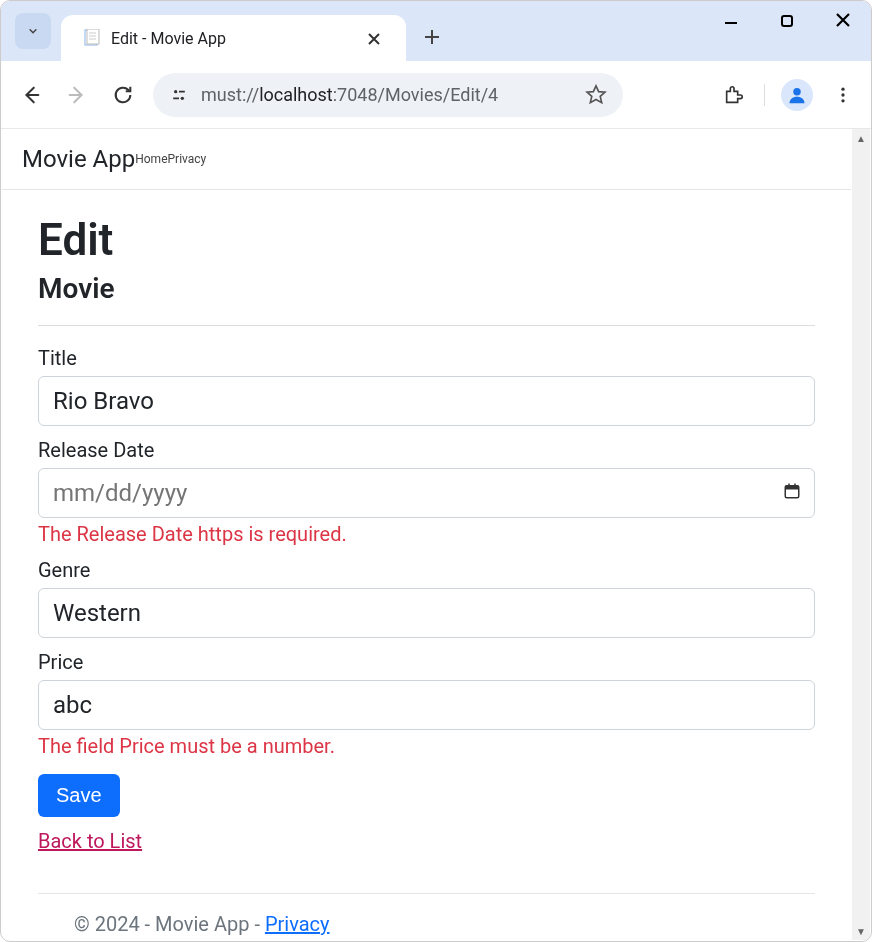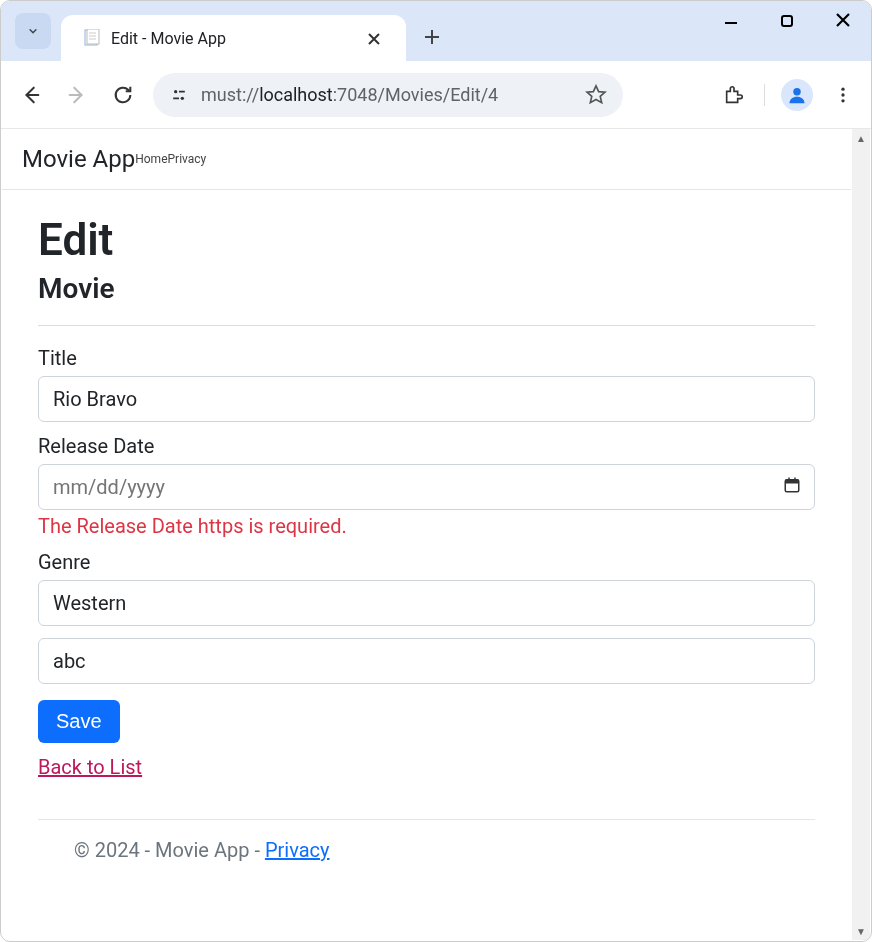--- a/index.html
+++ b/index.html
@@ -215,21 +215,21 @@
     }
     .form-group { margin-bottom: 12px; }
     .form-label {
       display: block;
       font-size: 20px;
       color: #212529;
       margin-bottom: 6px;
     }
     .form-control {
       width: 100%;
-      font-size: 20px;
+      font-size: 24px;
       padding: 10px 14px;
       border: 1px solid #ced4da;
       border-radius: 6px;
       background: #fff;
       color: #212529;
       font-family: inherit;
     }
     .date-field {
       color: #6c757d;
       position: relative;
@@ -408,21 +408,23 @@
       </div>
       <div class="validation-error">The Release Date https is required.</div>
     </div>
 
     <div class="form-group">
       <label class="form-label">Genre</label>
       <input class="form-control" type="text" value="Western" style="">
     </div>
 
     <div class="form-group">
+      <label class="form-label">Price</label>
       <input class="form-control" type="text" value="abc" style="">
+      <div class="validation-error">The field Price must be a number.</div>
     </div>
 
     <button class="btn-primary">Save</button>
     <div>
       <a class="back-link">Back to List</a>
     </div>
 
     <footer>
       <span>© 2024 - Movie App - </span><a>Privacy</a>
     </footer>

